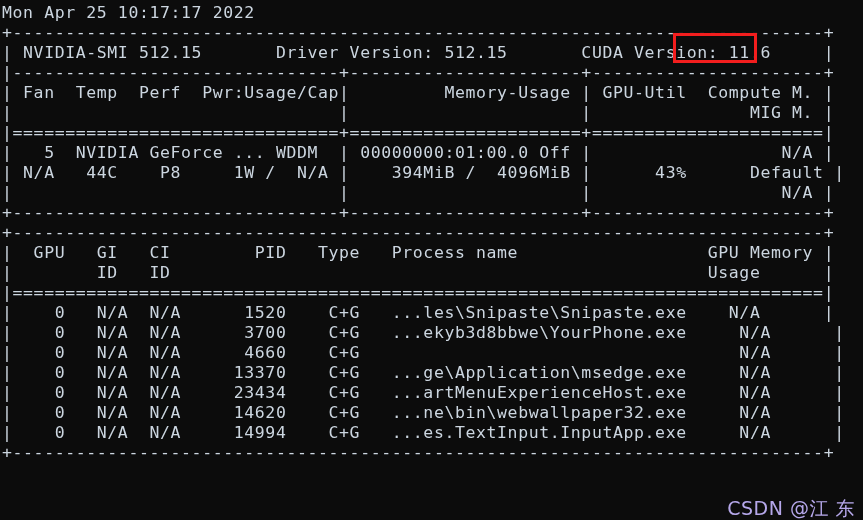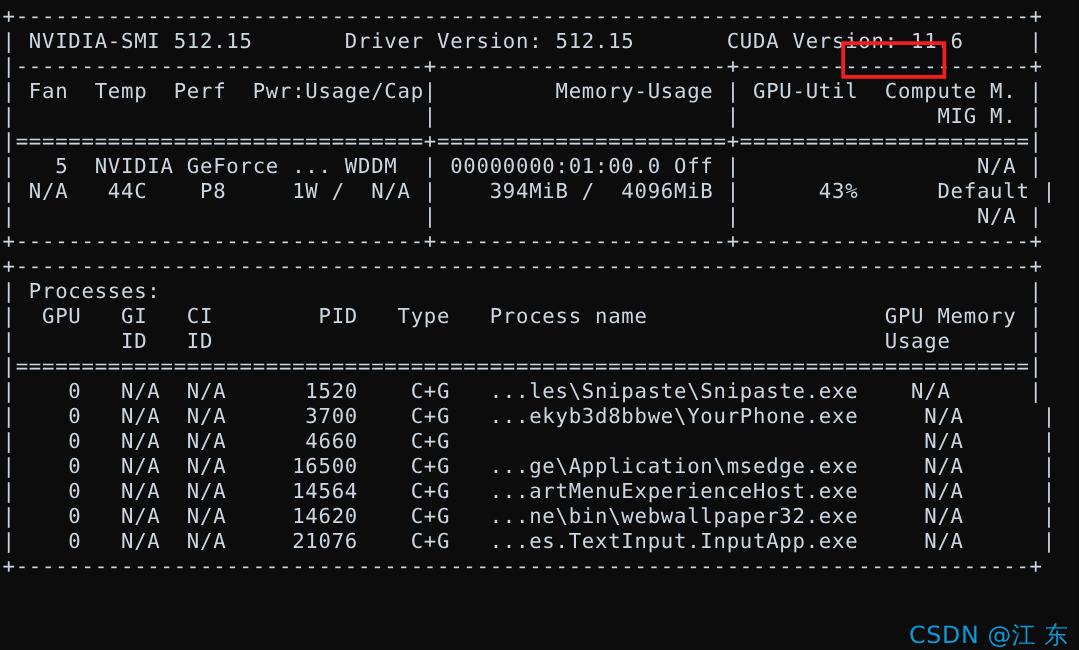--- a/index.html
+++ b/index.html
@@ -58,53 +58,53 @@
     pointer-events: none;
   }
 
   
   #watermark {
     position: absolute;
     right: 8px;
     bottom: 2px;
     font-family: "DejaVu Sans", "Liberation Sans", sans-serif;
     font-size: 19px;
-    color: #0ea5e9;
+    color: #c4b5fd;
     letter-spacing: 0.5px;
     opacity: 0.92;
     white-space: pre;
   }
 </style>
 </head>
 <body>
 
 <div id="terminal">
 
+  <pre class="term-line datestamp">Mon Apr 25 10:17:17 2022</pre>
   <pre class="term-line border-line">+-----------------------------------------------------------------------------+</pre>
   <pre class="term-line">| NVIDIA-SMI 512.15       Driver Version: 512.15       CUDA Version: 11.6     |</pre>
   <pre class="term-line border-line">|-------------------------------+----------------------+----------------------+</pre>
   <pre class="term-line">| Fan  Temp  Perf  Pwr:Usage/Cap|         Memory-Usage | GPU-Util  Compute M. |</pre>
   <pre class="term-line">|                               |                      |               MIG M. |</pre>
   <pre class="term-line border-line">|===============================+======================+======================|</pre>
   <pre class="term-line">|   5  NVIDIA GeForce ... WDDM  | 00000000:01:00.0 Off |                  N/A |</pre>
   <pre class="term-line">| N/A   44C    P8     1W /  N/A |    394MiB /  4096MiB |      43%      Default |</pre>
   <pre class="term-line">|                               |                      |                  N/A |</pre>
   <pre class="term-line border-line">+-------------------------------+----------------------+----------------------+</pre>
   <pre class="term-line blank-line"></pre>
   <pre class="term-line border-line">+-----------------------------------------------------------------------------+</pre>
-  <pre class="term-line">| Processes:                                                                  |</pre>
   <pre class="term-line">|  GPU   GI   CI        PID   Type   Process name                  GPU Memory |</pre>
   <pre class="term-line">|        ID   ID                                                   Usage      |</pre>
   <pre class="term-line border-line">|=============================================================================|</pre>
   <pre class="term-line">|    0   N/A  N/A      1520    C+G   ...les\Snipaste\Snipaste.exe    N/A      |</pre>
   <pre class="term-line">|    0   N/A  N/A      3700    C+G   ...ekyb3d8bbwe\YourPhone.exe     N/A      |</pre>
   <pre class="term-line">|    0   N/A  N/A      4660    C+G                                    N/A      |</pre>
-  <pre class="term-line">|    0   N/A  N/A     16500    C+G   ...ge\Application\msedge.exe     N/A      |</pre>
-  <pre class="term-line">|    0   N/A  N/A     14564    C+G   ...artMenuExperienceHost.exe     N/A      |</pre>
+  <pre class="term-line">|    0   N/A  N/A     13370    C+G   ...ge\Application\msedge.exe     N/A      |</pre>
+  <pre class="term-line">|    0   N/A  N/A     23434    C+G   ...artMenuExperienceHost.exe     N/A      |</pre>
   <pre class="term-line">|    0   N/A  N/A     14620    C+G   ...ne\bin\webwallpaper32.exe     N/A      |</pre>
-  <pre class="term-line">|    0   N/A  N/A     21076    C+G   ...es.TextInput.InputApp.exe     N/A      |</pre>
+  <pre class="term-line">|    0   N/A  N/A     14994    C+G   ...es.TextInput.InputApp.exe     N/A      |</pre>
   <pre class="term-line border-line">+-----------------------------------------------------------------------------+</pre>
 
   <div id="cuda-highlight"></div>
 
   <div id="watermark">CSDN @江 东</div>
 
 </div>
 
 </body></html>

